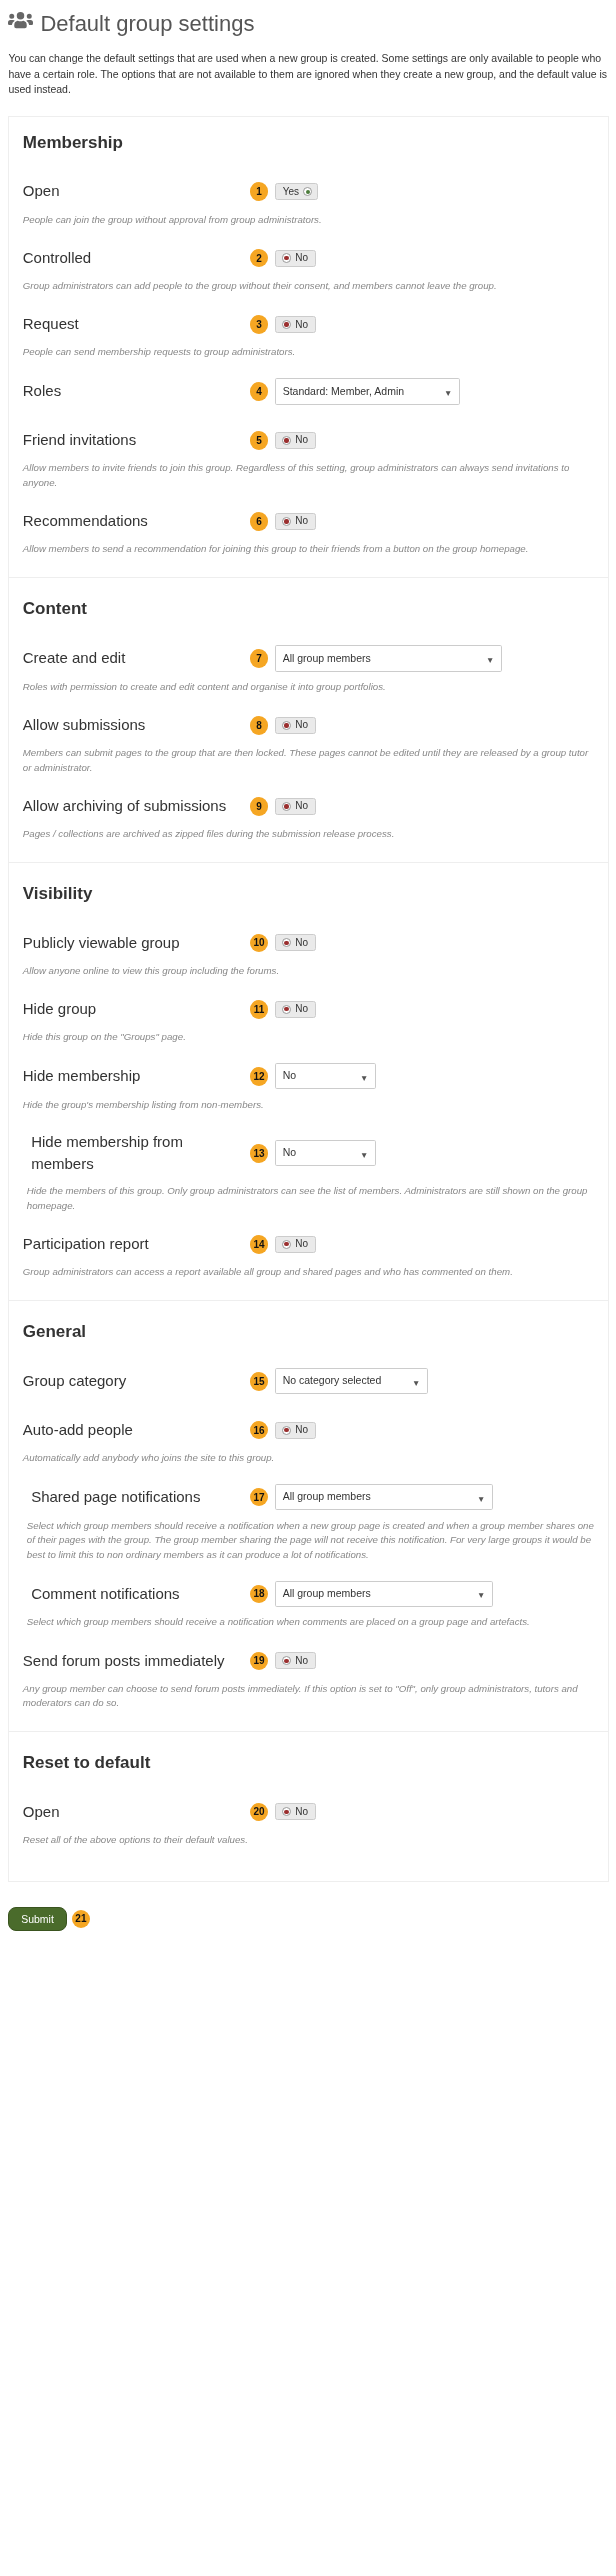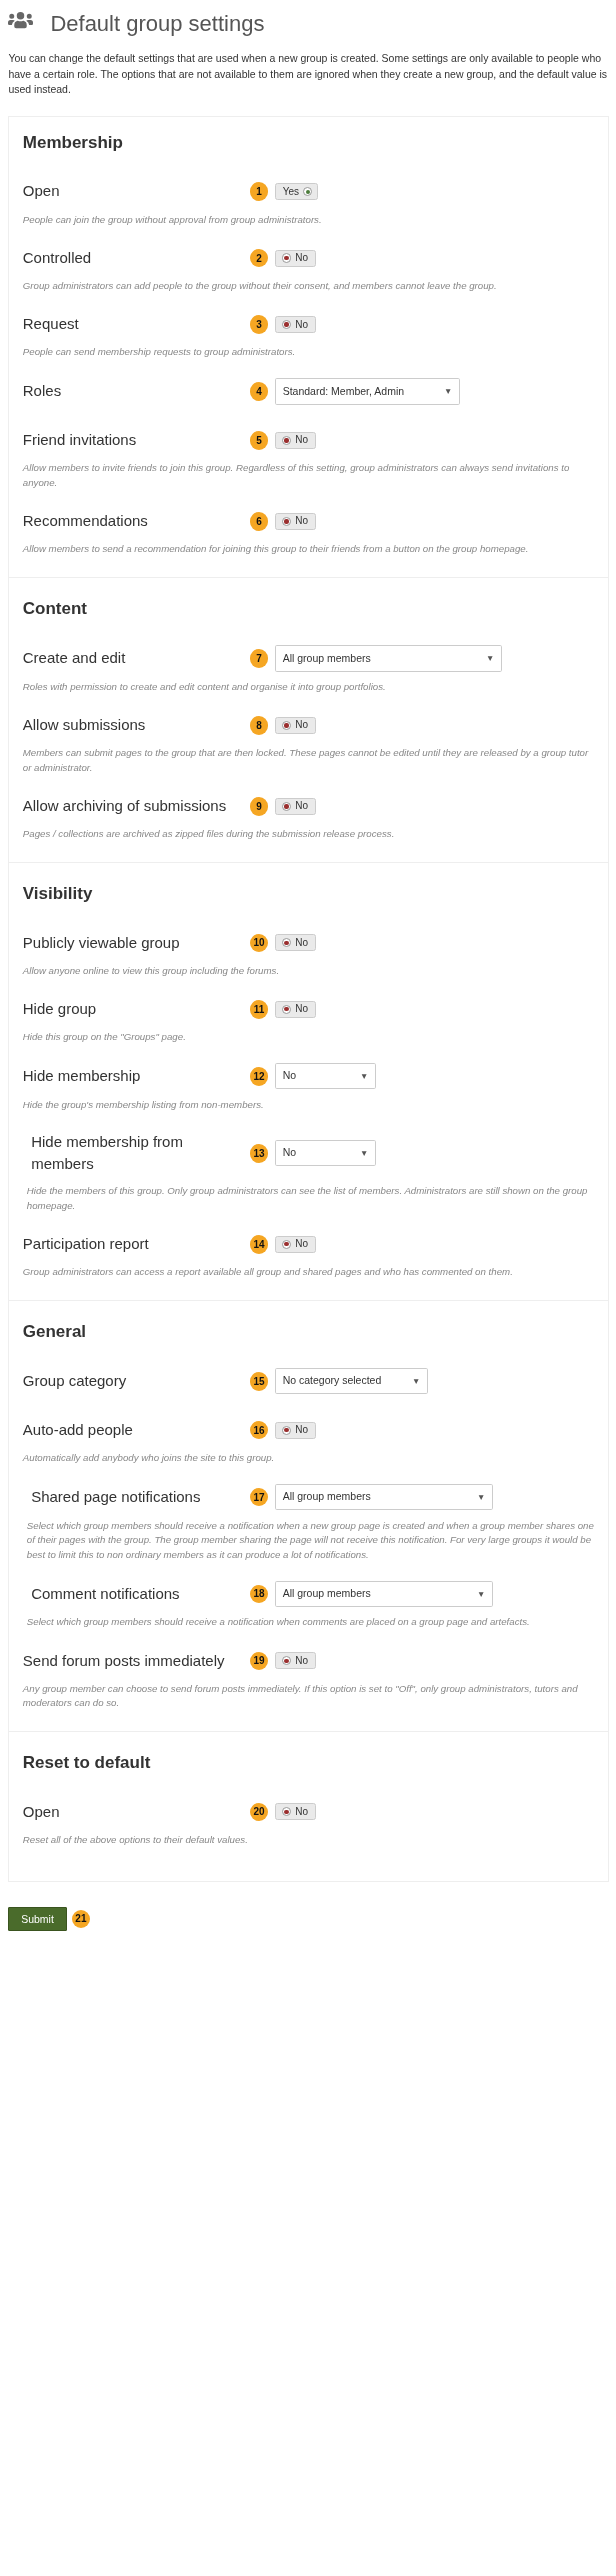--- a/index.html
+++ b/index.html
@@ -8,21 +8,21 @@
     background: #fff;
     color: #333;
     width: 617px;
     padding: 6.7px 8.4px 34px 8.4px;
     font-size: 11px;
     line-height: 1.5;
   }
   .page-title {
     display: flex;
     align-items: center;
-    gap: 17px;
+    gap: 7px;
     font-size: 22px;
     font-weight: 300;
     color: #555;
     margin-bottom: 11.8px;
   }
   .page-title .icon svg { width: 25px; height: 22px; fill: #666; }
   .intro {
     font-size: 10.5px;
     color: #333;
     margin-bottom: 18.5px;
@@ -123,21 +123,21 @@
     border-radius: 50%;
     background: #4b7b3a;
   }
   .select {
     border: 0.8px solid #ccc;
     border-radius: 1.7px;
     padding: 4.2px 6.7px;
     font-size: 10.5px;
     color: #333;
     display: flex;
-    align-items: center;
+    align-items: flex-end;
     justify-content: space-between;
     background: #fff;
     cursor: pointer;
   }
   .select .caret {
     font-size: 8.4px;
     color: #555;
     margin-left: 10px;
   }
   .select.w-roles { width: 185px; }
@@ -150,21 +150,21 @@
     align-items: center;
     margin-top: 25px;
     gap: 5px;
   }
   .submit-btn {
     background: #4a6b2b;
     border: 0.8px solid #3a541f;
     color: #fff;
     font-size: 10.5px;
     padding: 5px 11.8px;
-    border-radius: 1px;
+    border-radius: 8px;
     cursor: pointer;
   }
 </style>
 </head>
 <body>
 
 <div class="page-title">
   <span class="icon">
     <svg viewBox="0 0 640 512">
         <path d="M96 224a64 64 0 1 0-64-64 64 64 0 0 0 64 64zm448 0a64 64 0 1 0-64-64 64 64 0 0 0 64 64zm32 32h-64a63.8 63.8 0 0 0-45.1 18.6A146.5 146.5 0 0 1 542 384h66a32 32 0 0 0 32-32v-32a64 64 0 0 0-64-64zm-512 0a64 64 0 0 0-64 64v32a32 32 0 0 0 32 32h65.9a146.6 146.6 0 0 1 75.2-109.4A63.8 63.8 0 0 0 128 256zm256-16a96 96 0 1 0-96-96 96 96 0 0 0 96 96zm76.8 32h-8.3a157.5 157.5 0 0 1-137 0h-8.3A115.2 115.2 0 0 0 160 387.2V416a48 48 0 0 0 48 48h224a48 48 0 0 0 48-48v-28.8A115.2 115.2 0 0 0 396.8 272z"></path>

